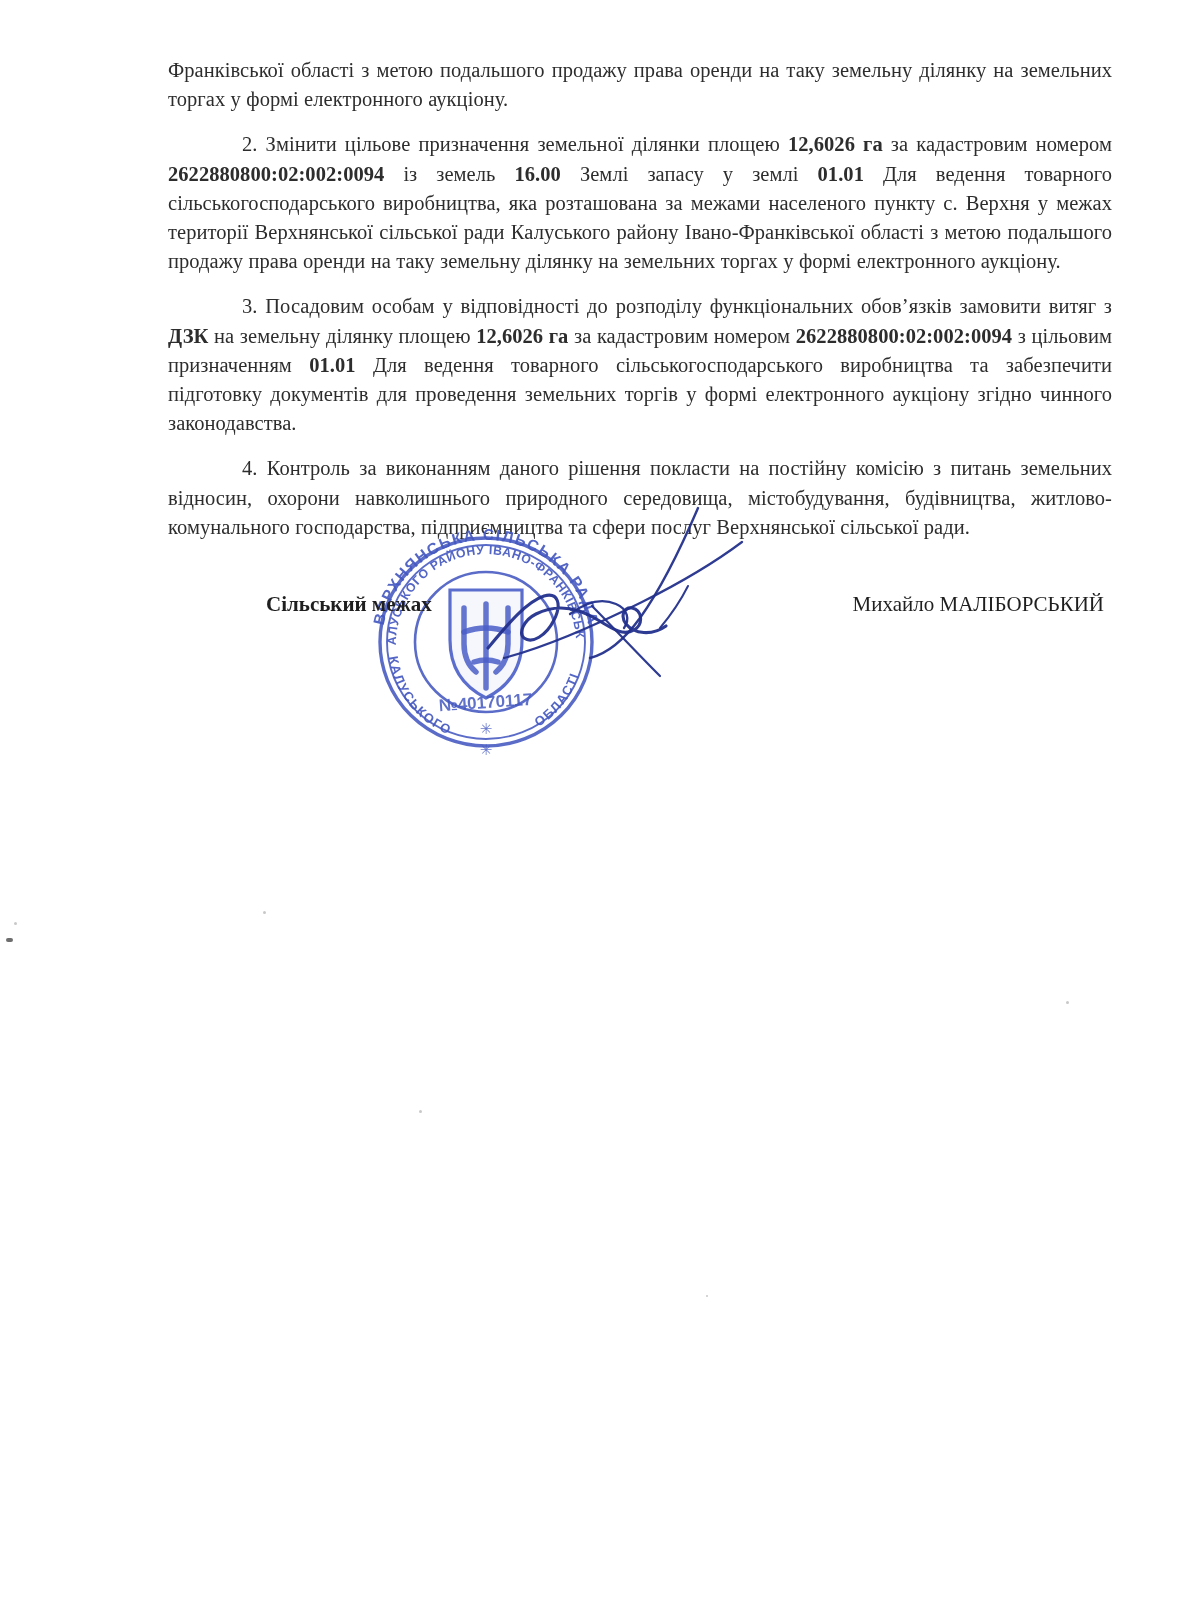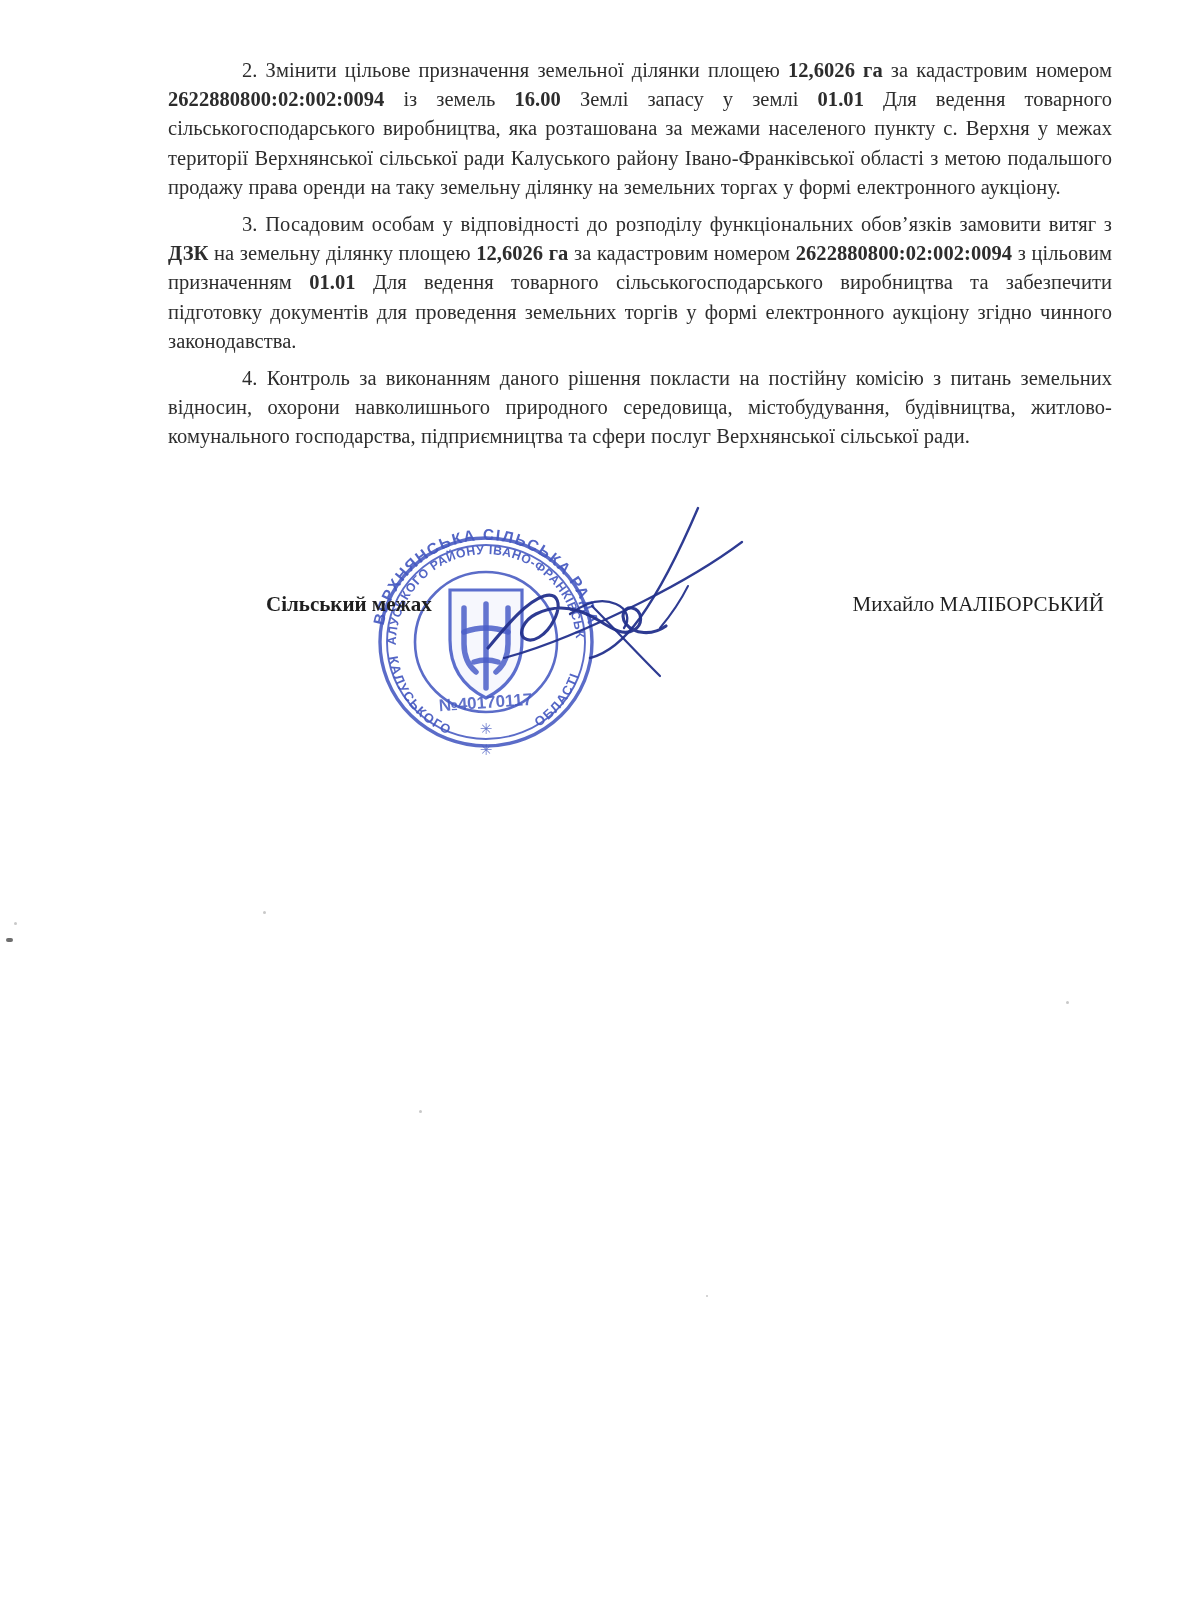--- a/index.html
+++ b/index.html
@@ -33,21 +33,21 @@
   p.para {
     margin: 0;
     font-size: 20.5px;
     line-height: 29.2px;
     text-align: justify;
     text-justify: inter-word;
     color: #2d2d2d;
     letter-spacing: 0.05px;
     word-spacing: 0.2px;
   }
-  p.para + p.para { margin-top: 8px; }
+  p.para + p.para { margin-top: 16px; }
   p.indent { text-indent: 74px; }
 
   b, .b { font-weight: bold; }
 
   
   .sign-row {
     position: absolute;
     left: 168px;
     top: 592px;
     width: 944px;
@@ -102,20 +102,21 @@
     opacity: .55;
   }
   .speckle.dark { background:#4a4a4a; opacity:.8; }
 </style>
 </head>
 <body>
 
 <div class="page">
 
   <div class="doc-body">
+    <p class="para"><span>Франківської області з метою подальшого продажу права оренди на таку земельну ділянку на земельних торгах у формі електронного аукціону.</span></p>
     <p class="para indent"><span>2. Змінити цільове призначення земельної ділянки площею </span><b>12,6026 га</b><span> за кадастровим номером </span><b>2622880800:02:002:0094</b><span> із земель </span><b>16.00</b><span> Землі запасу у землі </span><b>01.01</b><span> Для ведення товарного сільськогосподарського виробництва, яка розташована за межами населеного пункту с. Верхня у межах території Верхнянської сільської ради Калуського району Івано-Франківської області з метою подальшого продажу права оренди на таку земельну ділянку на земельних торгах у формі електронного аукціону.</span></p>
     <p class="para indent"><span>3. Посадовим особам у відповідності до розподілу функціональних обов’язків замовити витяг з </span><b>ДЗК</b><span> на земельну ділянку площею </span><b>12,6026 га</b><span> за кадастровим номером </span><b>2622880800:02:002:0094</b><span> з цільовим призначенням </span><b>01.01</b><span> Для ведення товарного сільськогосподарського виробництва та забезпечити підготовку документів для проведення земельних торгів у формі електронного аукціону згідно чинного законодавства.</span></p>
     <p class="para indent"><span>4. Контроль за виконанням даного рішення покласти на постійну комісію з питань земельних відносин, охорони навколишнього природного середовища, містобудування, будівництва, житлово-комунального господарства, підприємництва та сфери послуг Верхнянської сільської ради.</span></p>
   </div>
 
   <div class="seal-wrap">
     <svg class="seal-svg" viewBox="0 0 268 258" xmlns="http://www.w3.org/2000/svg">
       <defs>
         <path id="arcOuter" d="M 30,132 A 104,104 0 0 1 238,132"></path>
         <path id="arcInner" d="M 44,132 A 90,90 0 0 1 224,132"></path>

